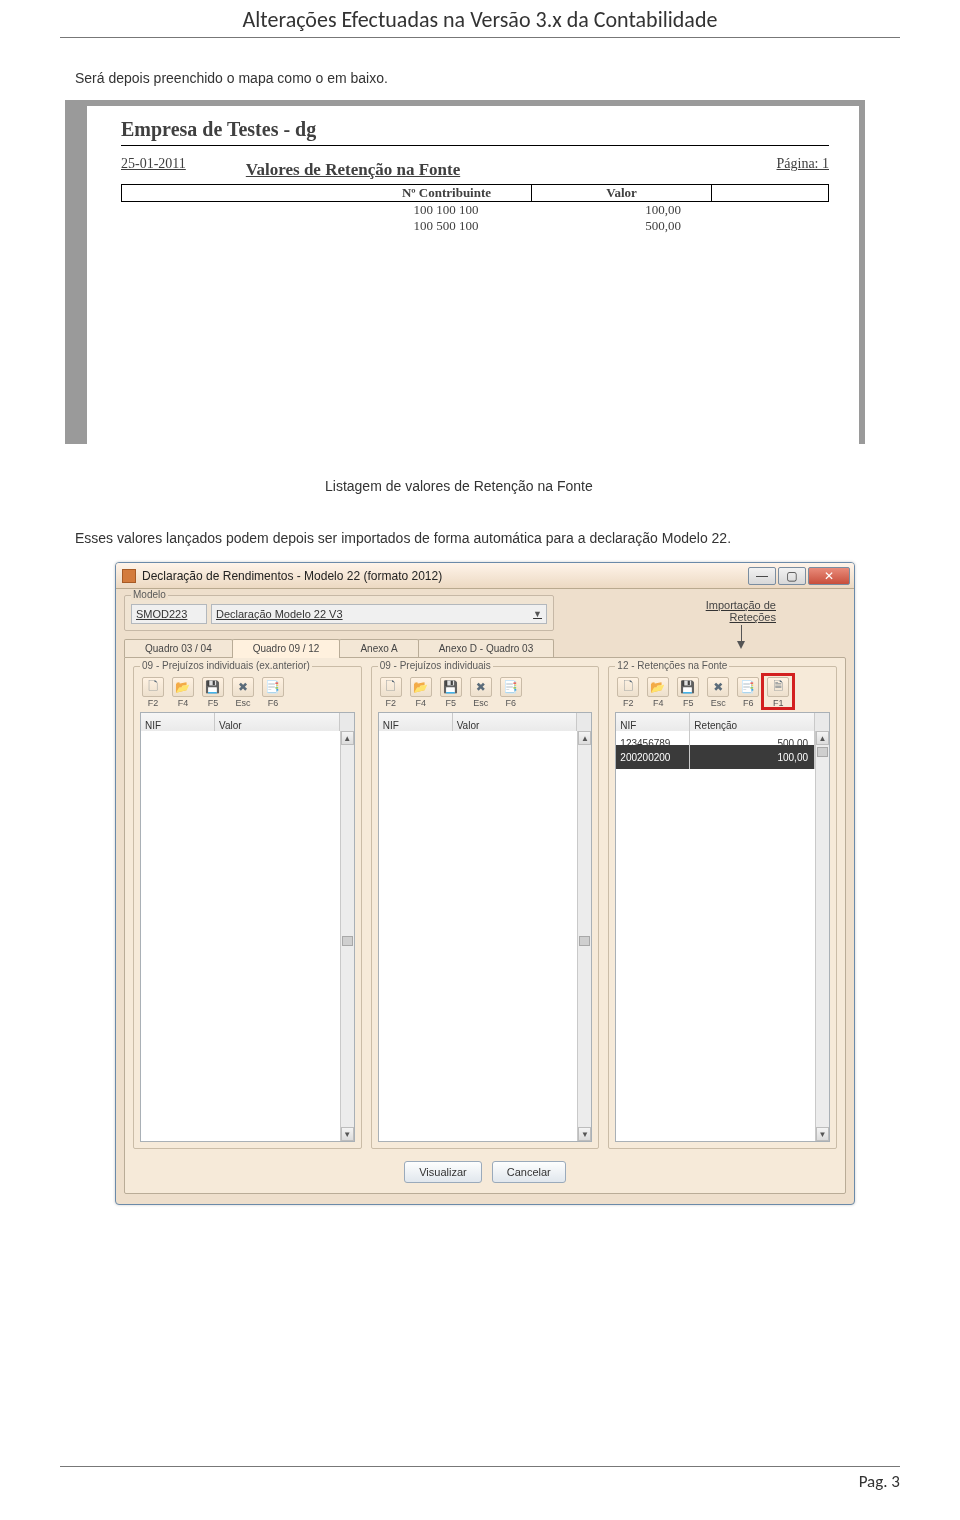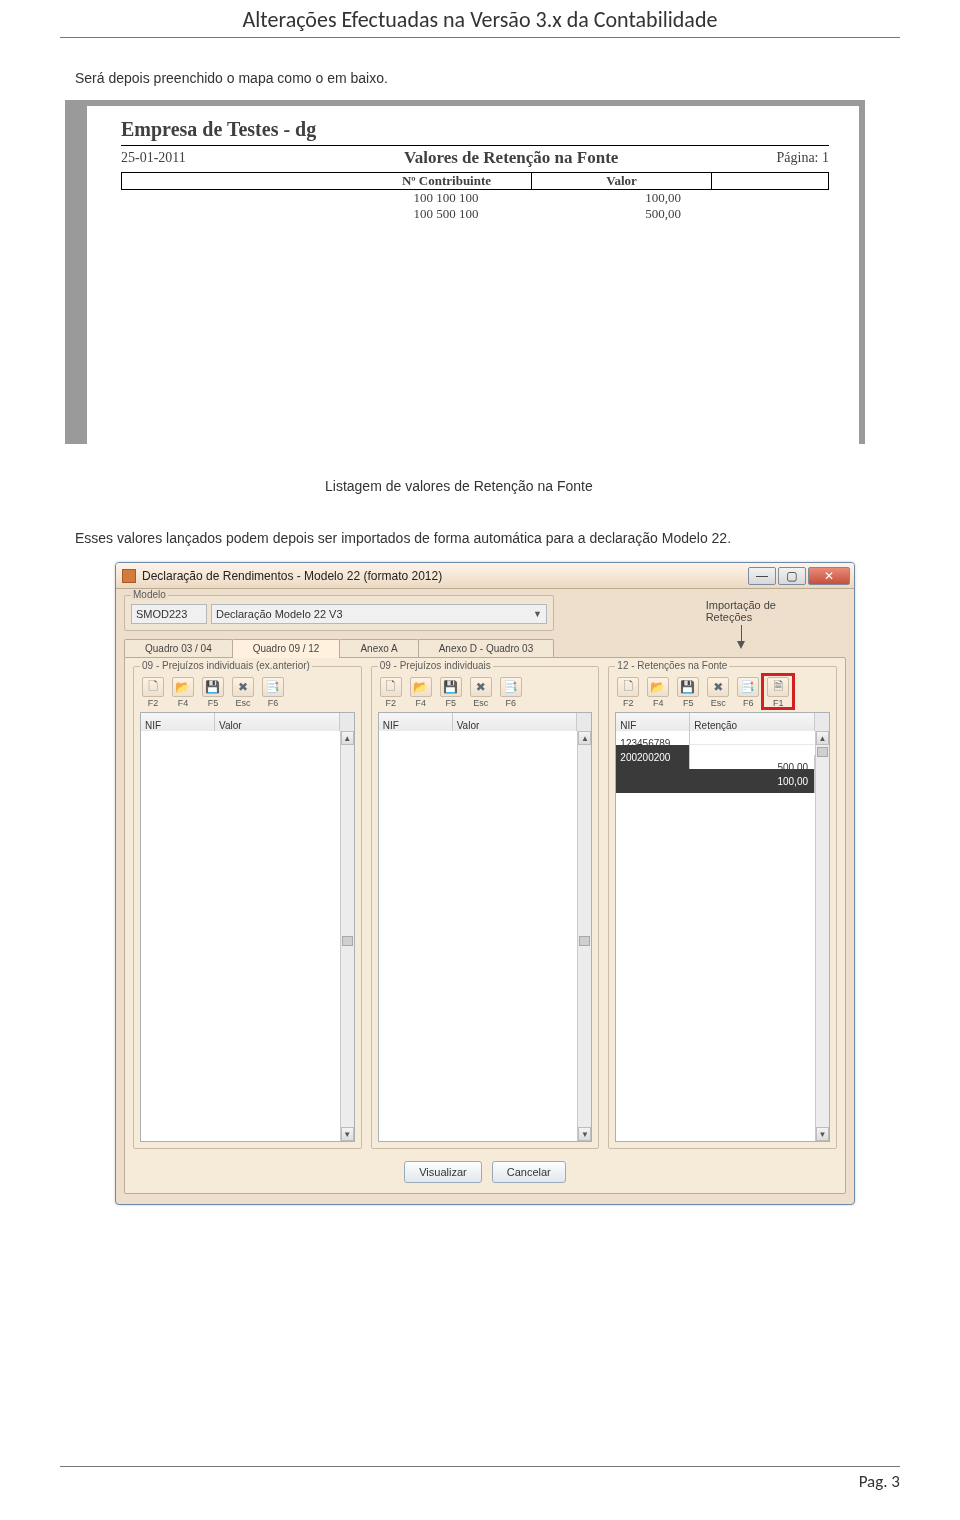--- a/index.html
+++ b/index.html
@@ -61,27 +61,29 @@
     font-size: 20px;
     font-weight: bold;
     margin-bottom: 4px;
   }
   .rpt-hr { border: 0; border-top: 1px solid #000; margin: 0 0 2px; }
   .rpt-meta {
     display: flex;
     justify-content: space-between;
     align-items: center;
     font-size: 14px;
+    text-decoration: underline;
   }
   .rpt-meta .title {
     font-weight: bold;
     font-size: 17px;
     flex: 1;
-    text-align: center;
+    text-align: left;
     padding-left:60px;
+    margin-top:12px;
   }
   .rpt-table {
     margin-top: 4px;
     font-size: 13px;
   }
   .rpt-table-hdr {
     display: flex;
     border: 1px solid #000;
     height: 18px;
     align-items: center;
@@ -132,21 +134,21 @@
     border: 1px solid #7a8da0;
     border-radius: 2px;
     display: flex; align-items:center; justify-content:center;
     font-size: 12px;
     background: linear-gradient(#f2f2f2,#d8d8d8);
     color:#333;
   }
   .winbtn.close { background: linear-gradient(#e98b7a,#c84f3c); color:#fff; width:42px; }
 
   .client { padding: 6px 8px 10px; }
-  .toprow { display: flex; gap: 30px; align-items:flex-start; }
+  .toprow { display: flex; gap: 30px; align-items:flex-start;text-decoration:underline; }
   .grp {
     border: 1px solid #c6b8a6;
     background: #f0e4d3;
     padding: 8px 6px 6px;
     position: relative;
     border-radius: 2px;
   }
   .grp-label {
     position: absolute;
     top: -7px; left: 6px;
@@ -162,21 +164,21 @@
     background: #f0f0f0;
     height: 20px;
     display: flex; align-items:center;
     padding: 0 4px;
     font-size: 11px;
   }
   .readonly-box.short { width: 76px; }
   .readonly-box.long { flex: 1; justify-content:space-between; }
   .dd-caret { font-size: 9px; color: #555; }
   .import-label {
-    text-align: left;
+    text-align: right;
     font-size: 11px;
     color: #444;
     line-height: 12px;
     margin-left: auto;
     margin-right: 70px;
     margin-top:4px;
   }
 
   .tabs { display: flex; margin-top: 8px; gap: 0; }
   .tab {
@@ -268,21 +270,20 @@
     display:flex; align-items:center;
   }
   .gcell.nif { width: 74px; }
   .gcell.val { flex: 1; }
   .gcell.sb { width: 14px; background:#e9e9e9; border-right:none; }
   .grow {
     display: flex;
     border-bottom: 1px solid #e8e8e8;
     height: 14px;
     font-size: 10px;
-    flex-direction: column;
   }
   .grow .gcell { background: #fff; }
   .grow.sel .gcell { background: #3a3a3a; color: #fff; }
   .grid-body {
     position: absolute;
     top: 18px; left: 0; right: 14px; bottom: 0;
     overflow: hidden;
     background:#fff;
   }
   .grid-sb {

